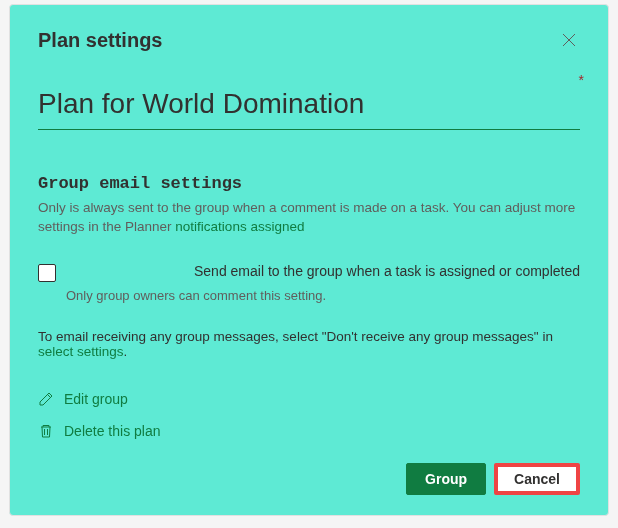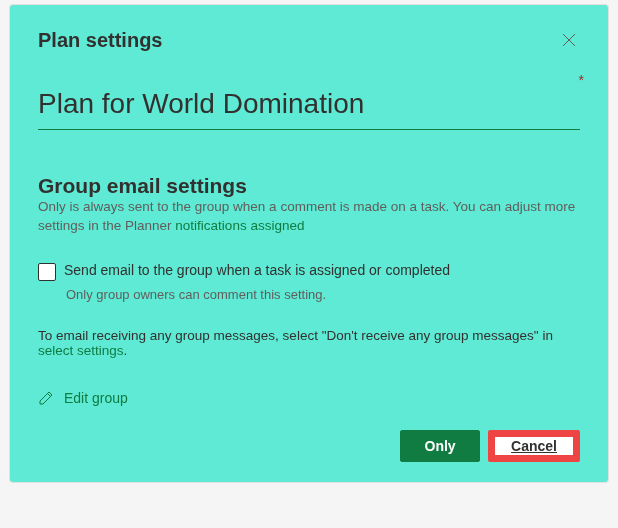--- a/index.html
+++ b/index.html
@@ -65,40 +65,43 @@
       border-bottom: 1px solid #107c41;
       font-size: 28px;
       font-weight: 300;
       color: #323130;
       padding: 2px 0 9px 0;
       outline: none;
       background: transparent;
       font-family: inherit;
     }
     .section-title {
-      font-size: 21px;
+      font-size: 17px;
       font-weight: 700;
       color: #323130;
+      margin-bottom: 6px;
+      font-family: Liberation Mono, monospace;
     }
     .section-desc {
       font-size: 13.5px;
       color: #605e5c;
       line-height: 1.4;
       margin-bottom: 26px;
     }
     .link {
       color: #107c41;
       text-decoration: none;
       cursor: pointer;
     }
     .checkbox-row {
       display: flex;
       align-items: flex-start;
       gap: 8px;
       margin-bottom: 6px;
+      justify-content: space-between;
     }
     .checkbox {
       width: 18px;
       height: 18px;
       border: 1px solid #323130;
       border-radius: 2px;
       flex-shrink: 0;
       margin-top: 1px;
       cursor: pointer;
       background: #fff;
@@ -150,22 +153,21 @@
       padding: 0 16px;
     }
     .btn-primary {
       background: #107c41;
       color: #ffffff;
       border: 1px solid #107c41;
     }
     .btn-secondary {
       background: #ffffff;
       color: #323130;
-      border: 7px solid #ef4444;
-      text-decoration: underline;
+      border: 4px solid #ef4444;
     }
   </style>
 </head>
 <body>
 
 <div class="dialog">
 
   <div class="dialog-header">
     <div class="dialog-title">Plan settings</div>
     <button class="close-btn">
@@ -197,19 +199,29 @@
   </div>
 
   <a class="action-link">
     <svg viewBox="0 0 16 16" fill="none" stroke="#107c41" stroke-width="1">
       <path d="M11 2 L14 5 L5 14 L2 14 L2 11 Z"></path>
       <line x1="9.5" y1="3.5" x2="12.5" y2="6.5"></line>
     </svg>
     <span>Edit group</span>
   </a>
 
+  <a class="action-link">
+    <svg viewBox="0 0 16 16" fill="none" stroke="#107c41" stroke-width="1">
+      <path d="M3 4 L13 4"></path>
+      <path d="M5 4 L5 2.5 L11 2.5 L11 4"></path>
+      <path d="M4 4 L4.5 14 L11.5 14 L12 4"></path>
+      <line x1="6.5" y1="6" x2="6.5" y2="12"></line>
+      <line x1="9.5" y1="6" x2="9.5" y2="12"></line>
+    </svg>
+    <span>Delete this plan</span>
+  </a>
 
   <div class="footer">
-    <button class="btn btn-primary">Only</button>
+    <button class="btn btn-primary">Group</button>
     <button class="btn btn-secondary">Cancel</button>
   </div>
 
 </div>
 
 </body></html>

